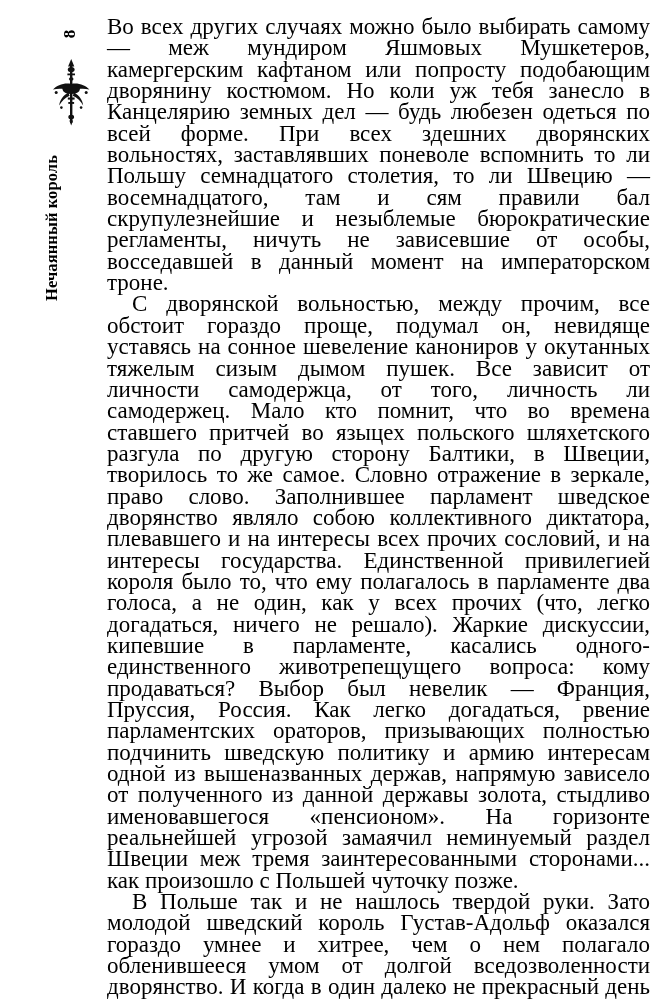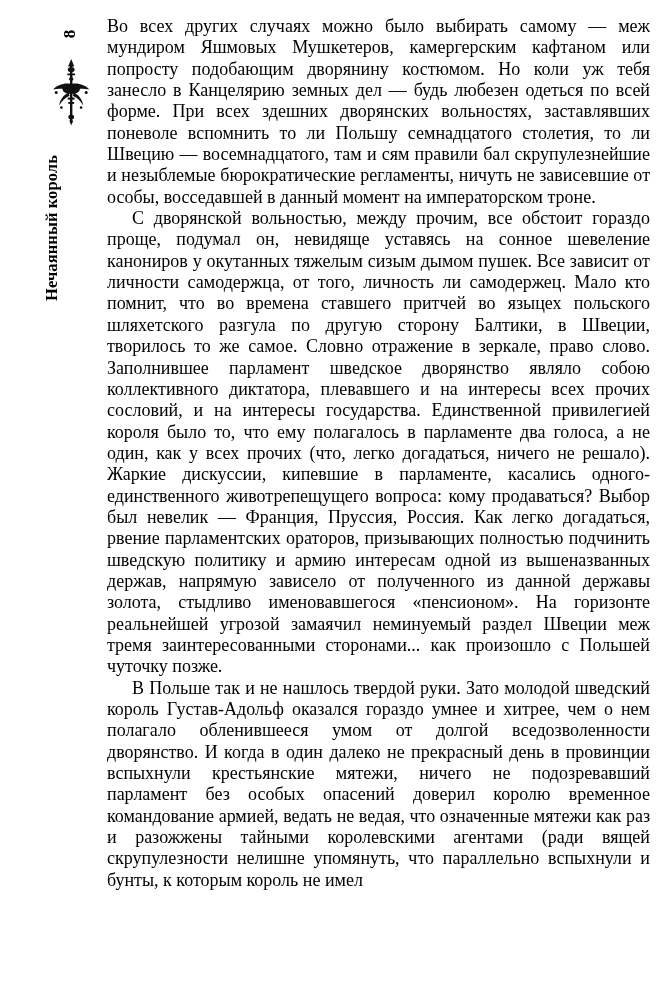--- a/index.html
+++ b/index.html
@@ -78,21 +78,21 @@
     position: absolute;
     left: 107px;
     top: 16px;
     width: 543px;
   }
 
   .book-paragraph {
     margin: 0;
     text-align: justify;
     text-justify: inter-word;
-    font-size: 18px;
+    font-size: 23px;
     line-height: 21.35px;
     text-indent: 25px;
     hyphens: manual;
     word-spacing: 0px;
   }
   .book-paragraph.first {
     text-indent: 0;
   }
 </style>
 </head>

